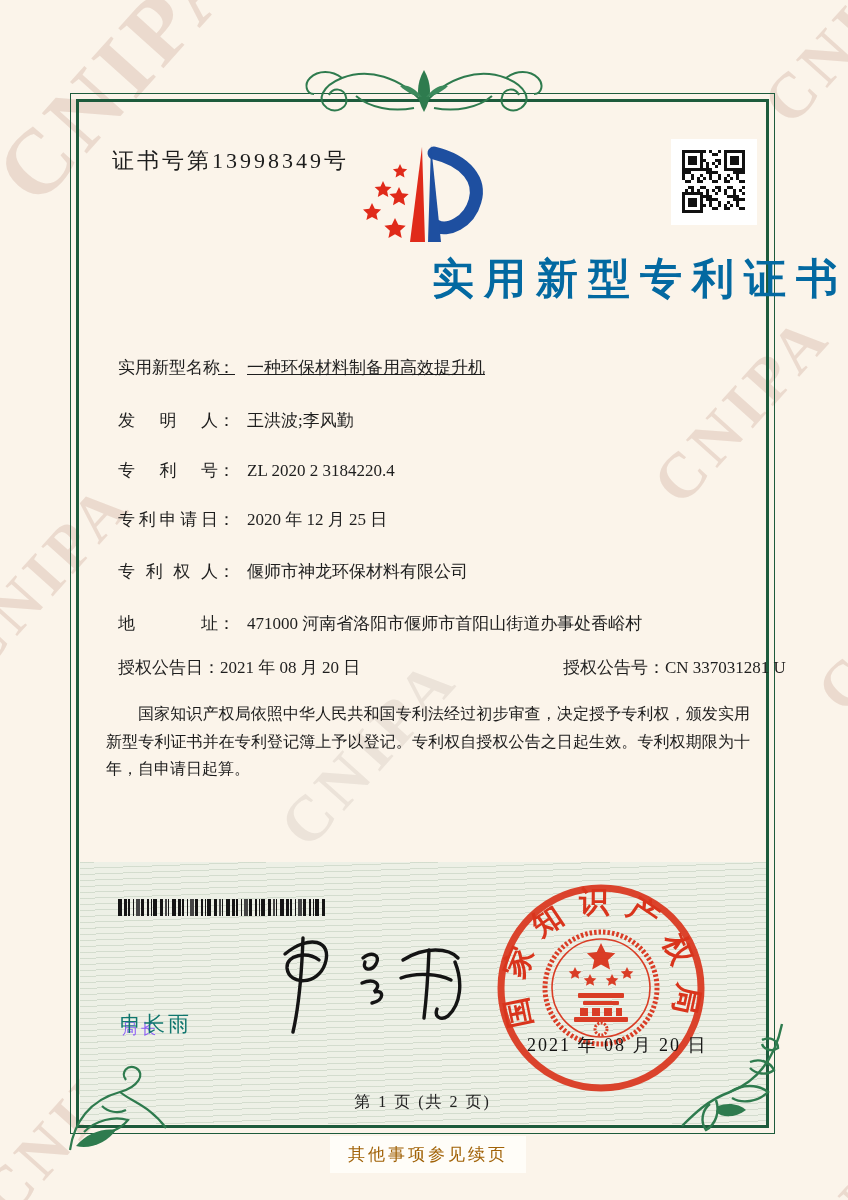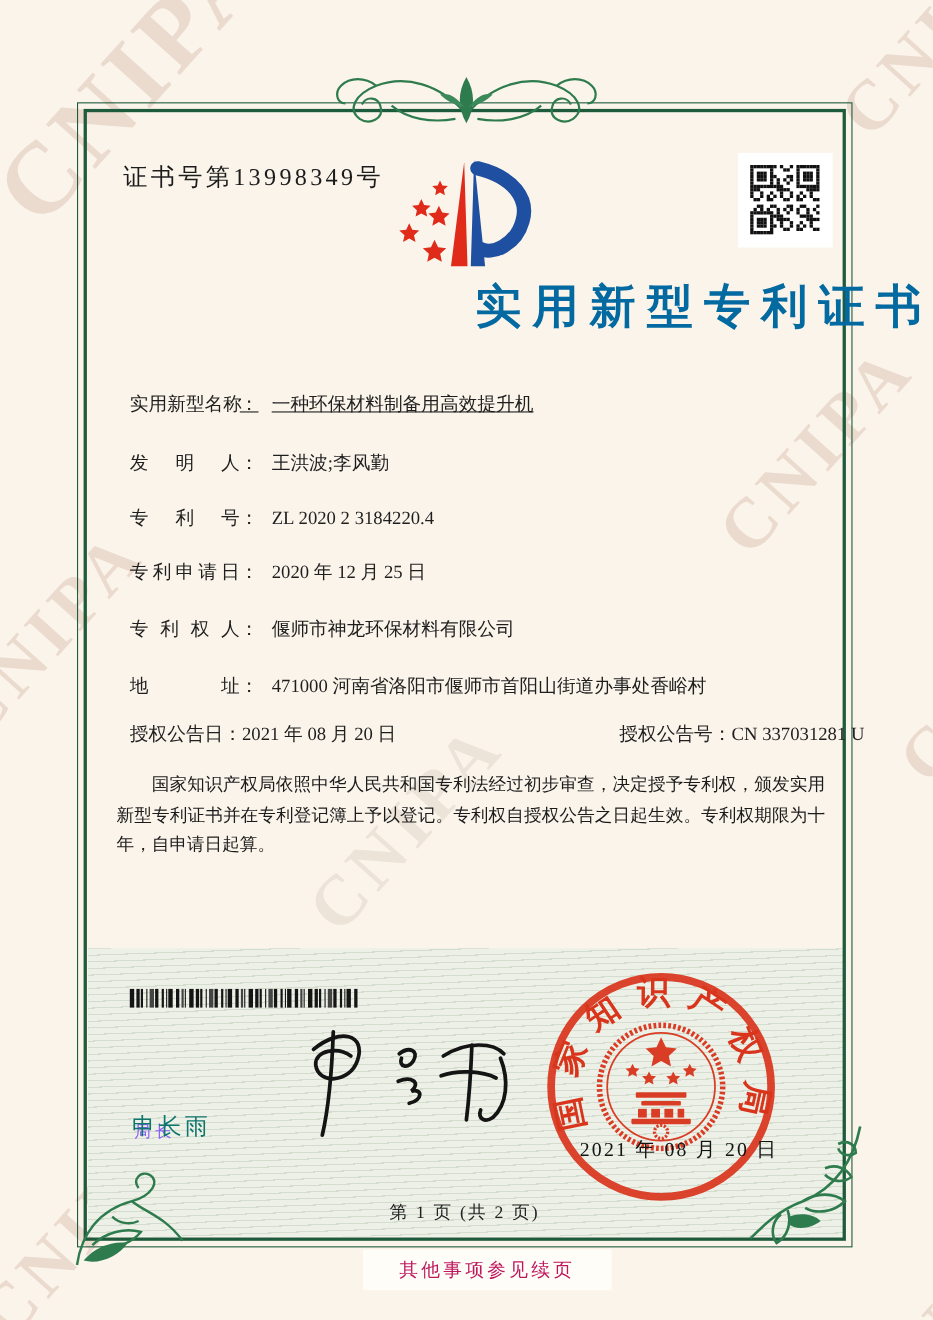--- a/index.html
+++ b/index.html
@@ -107,21 +107,21 @@
     font-size:18px; letter-spacing:2px; color:#141414; white-space:nowrap;
   }
 
   .page-footer {
     position:absolute; left:70px; top:1092px; width:705px; text-align:center; z-index:5;
     font-size:16px; letter-spacing:2px; color:#222;
   }
 
   .note-box {
     position:absolute; left:330px; top:1136px; z-index:5;
-    background:#fffdf8; padding:7px 33px; font-size:17px; letter-spacing:3px; color:#be185d;
+    background:#fffdf8; padding:7px 18px; font-size:17px; letter-spacing:3px; color:#a16207;
   }
 </style>
 </head>
 <body>
 
 <div class="watermark wm-xl" style="left:-38px; top:18px;">CNIPA</div>
 <div class="watermark wm-l" style="left:738px; top:-8px;">CNIPA</div>
 <div class="watermark wm-l" style="left:628px; top:372px;">CNIPA</div>
 <div class="watermark wm-l" style="left:-72px; top:540px;">CNIPA</div>
 <div class="watermark wm-l" style="left:792px; top:580px;">CNIPA</div>

